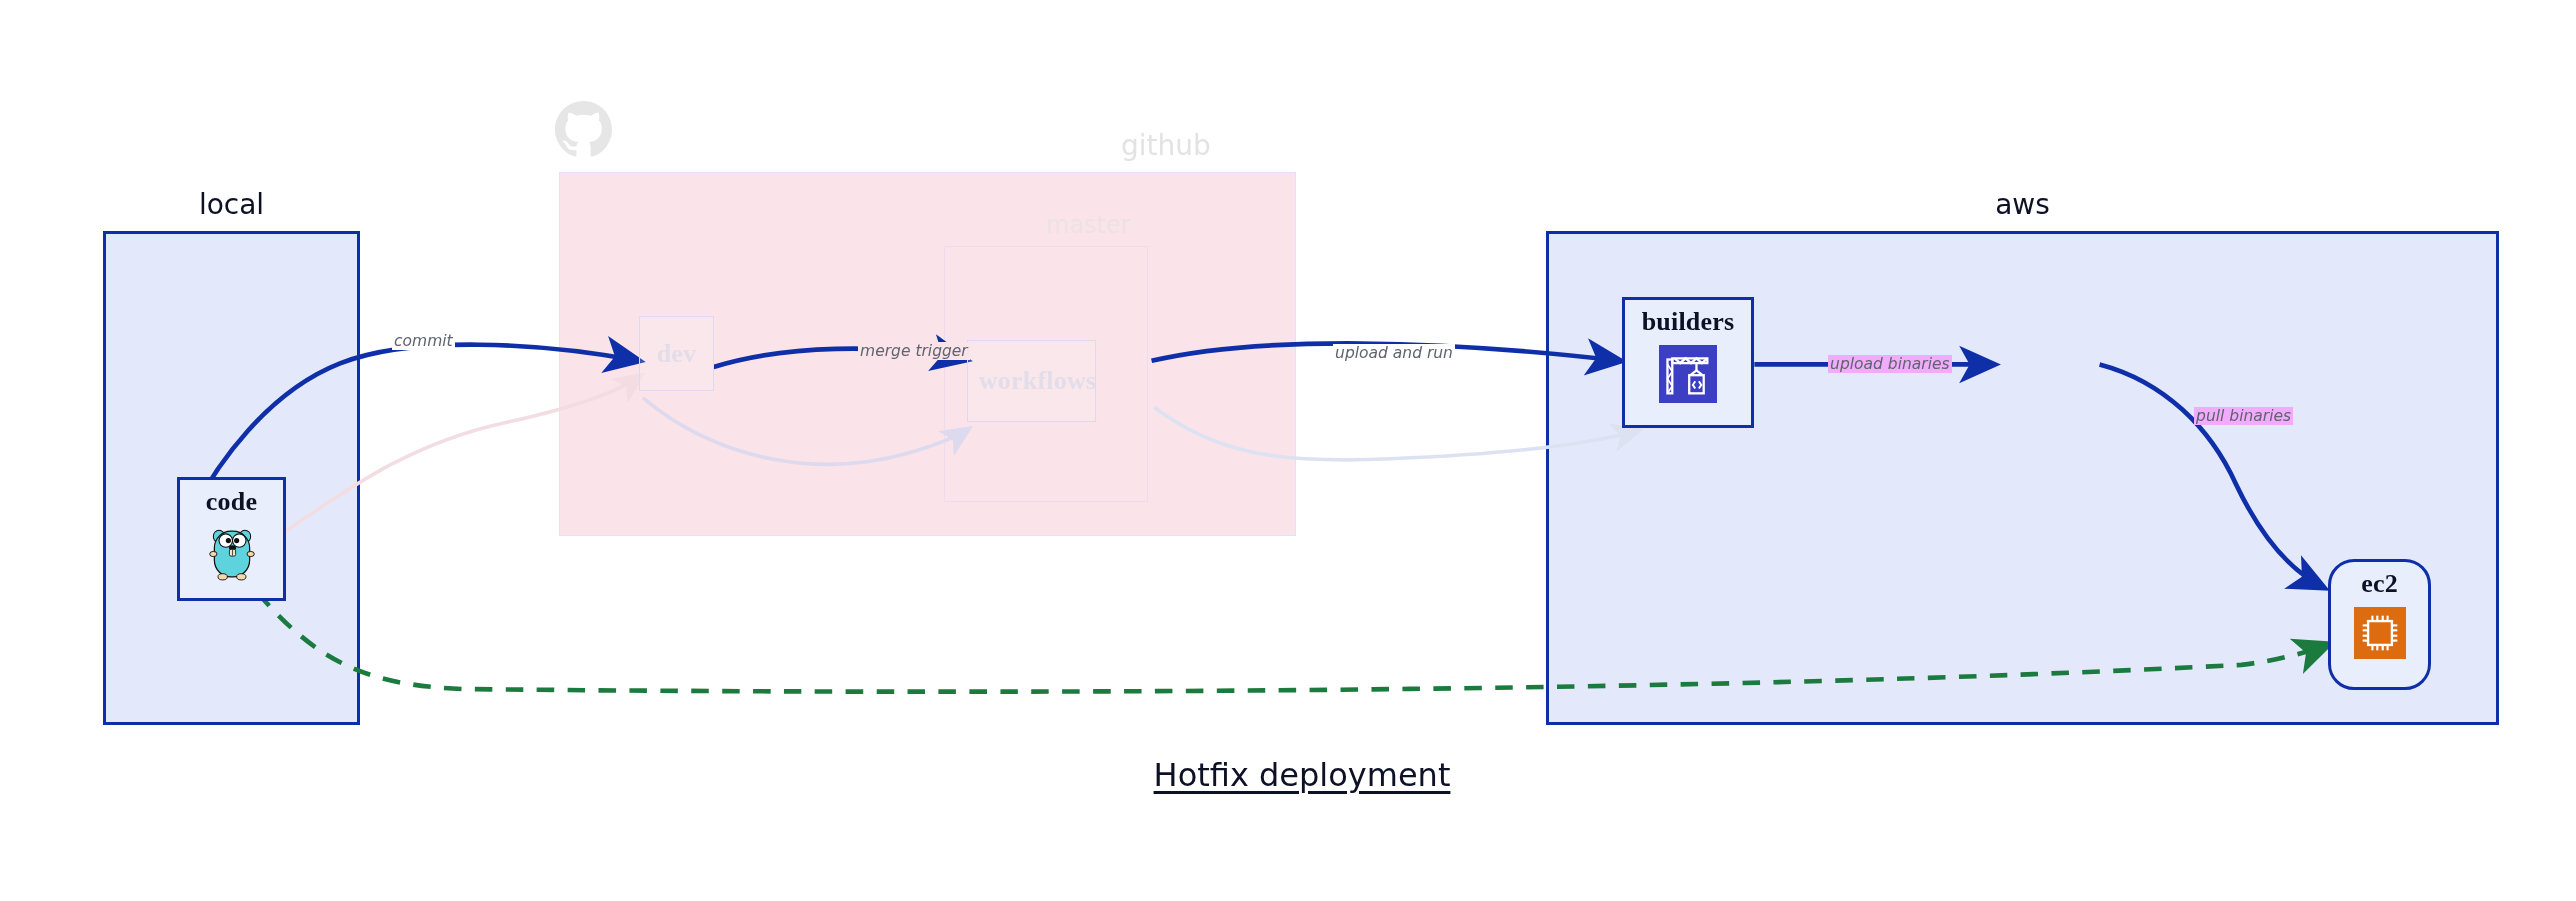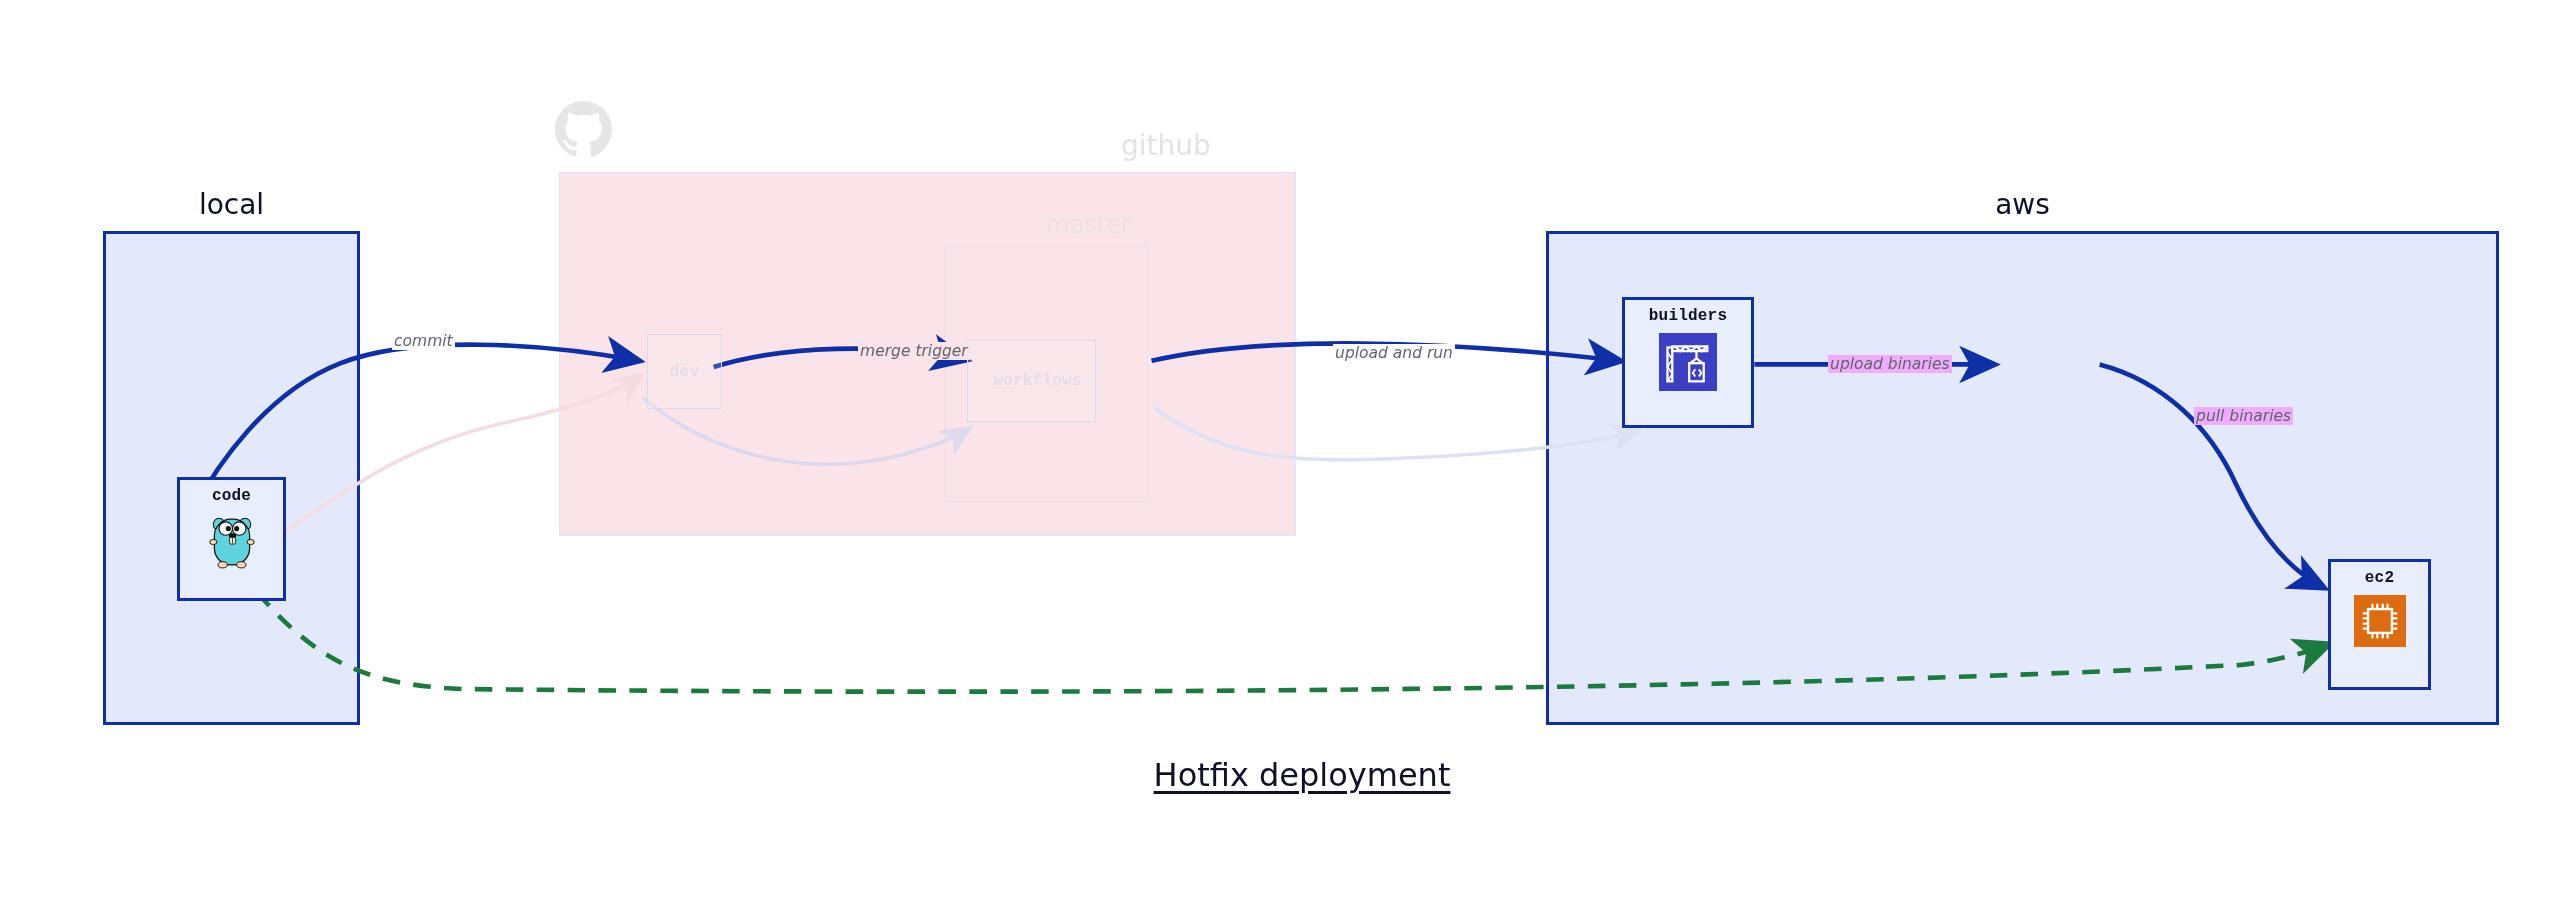--- a/index.html
+++ b/index.html
@@ -71,27 +71,27 @@
     display: flex;
     flex-direction: column;
     align-items: center;
   }
   .node.faded {
     background: rgba(255,255,255,0.16);
     border: 1.5px solid #ded9ef;
     z-index: 8;
   }
   .node-label {
-    font-size: 16px;
+    font-size: 26px;
     font-weight: bold;
     color: #0d1126;
     margin-top: 7.2px;
     letter-spacing: 0.2px;
     white-space: nowrap;
-    font-family: Liberation Mono, monospace;
+    font-family: Liberation Serif, serif;
   }
   .node.faded .node-label {
     color: #e2dde9;
     margin-top: 0;
   }
   .node.faded {
     justify-content: center;
   }
   .node-icon {
     margin-top: 8.2px;
@@ -232,21 +232,21 @@
         <circle cx="43" cy="30" r="5" fill="#111"></circle>
         <circle cx="59" cy="30" r="5" fill="#111"></circle>
 
         <ellipse cx="51" cy="44" rx="7" ry="5" fill="#111"></ellipse>
         <rect x="45" y="47" width="12" height="13" rx="3" fill="#f3e6c6" stroke="#111" stroke-width="1.6"></rect>
         <line x1="51" y1="48" x2="51" y2="59" stroke="#111" stroke-width="1.4"></line>
       </svg>
     </div>
   </div>
 
-  <div class="node faded" style="left:639px; top:334px; width:75px; height:75px;margin-left:8px;">
+  <div class="node faded" style="left:639px; top:316px; width:75px; height:75px;">
     <div class="node-label">dev</div>
   </div>
 
   <div class="node faded" style="left:967px; top:340px; width:129px; height:82px;padding-left:12px;">
     <div class="node-label">workflows</div>
   </div>
 
   <div class="node" style="left:1622px; top:297px; width:132px; height:131px;">
     <div class="node-label">builders</div>
     <div class="node-icon">
@@ -267,21 +267,21 @@
           <path d="M30 30 L28 33 L30 36" stroke-width="1.6"></path>
           <path d="M33 30 L35 33 L33 36" stroke-width="1.6"></path>
 
           <path d="M7 16 L11 22 L7 28 L11 34 L7 40" stroke-width="1.4"></path>
         </g>
       </svg>
     </div>
   </div>
 
 
-  <div class="node" style="left:2328px; top:559px; width:103px; height:131px;">
+  <div class="node" style="left:2328px; top:559px; width:103px; height:131px;border-radius:26px;">
     <div class="node-label">ec2</div>
     <div class="node-icon">
       <svg width="52" height="52" viewBox="0 0 48 48">
         <rect x="0" y="0" width="48" height="48" fill="#dd6b10"></rect>
         <g stroke="#fff" stroke-width="2.2" fill="none">
           <rect x="13" y="13" width="22" height="22"></rect>
           <g stroke-width="2">
             <line x1="17" y1="13" x2="17" y2="8"></line>
             <line x1="21.5" y1="13" x2="21.5" y2="8"></line>
             <line x1="26.5" y1="13" x2="26.5" y2="8"></line>

